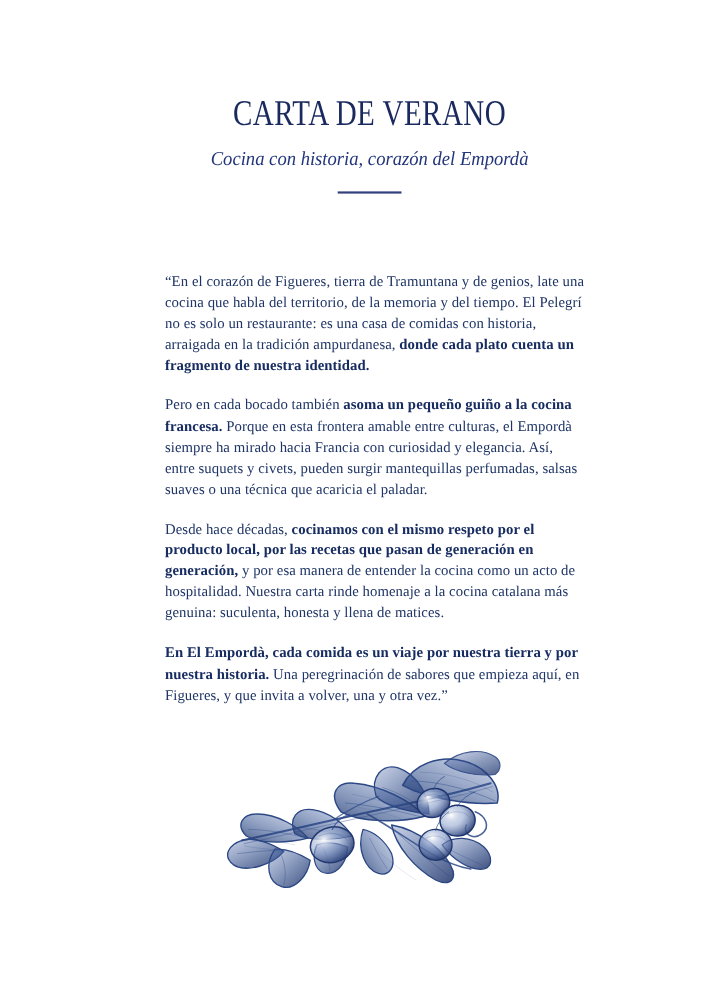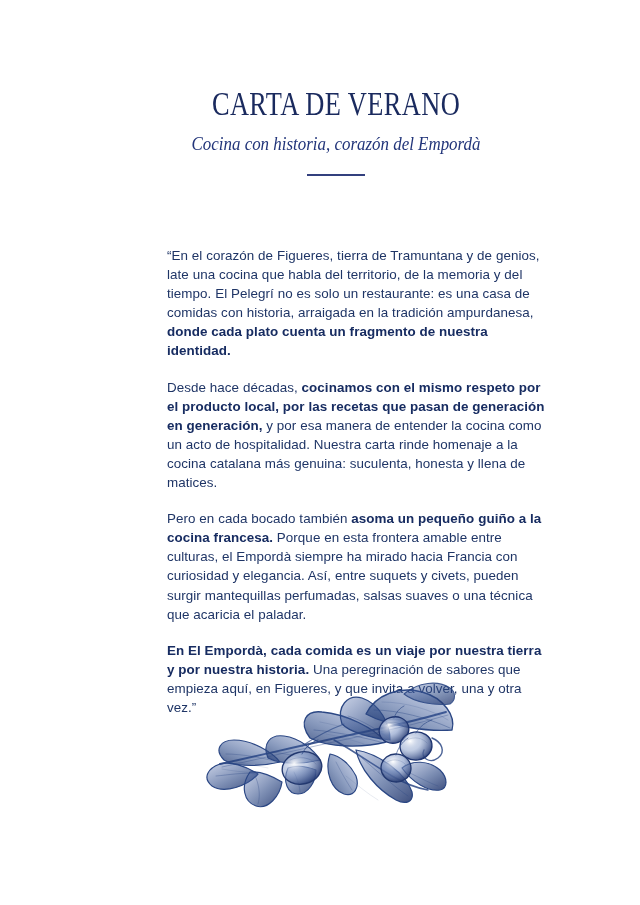--- a/index.html
+++ b/index.html
@@ -67,26 +67,27 @@
   .divider-rule {
     width: 58px;
     height: 2px;
     background: #33407e;
   }
 
   
   .body-copy {
     position: absolute;
     top: 246px;
-    left: 167px;
+    left: 150px;
     width: 382px;
     color: #1f3566;
     font-size: 13.4px;
     line-height: 19.1px;
     letter-spacing: 0.005em;
+    font-family: Liberation Serif, serif;
   }
 
   .para {
     margin: 0 0 17px 0;
   }
   .para:last-child { margin-bottom: 0; }
 
   .para b {
     font-weight: 700;
     color: #172c61;
@@ -110,22 +111,22 @@
   <div class="masthead">
     <h1 class="doc-title">CARTA DE VERANO</h1>
     <p class="doc-subtitle">Cocina con historia, corazón del Empordà</p>
     <div class="divider-wrap">
       <div class="divider-rule"></div>
     </div>
   </div>
 
   <div class="body-copy" id="body-copy">
       <p class="para"><span>“En el corazón de Figueres, tierra de Tramuntana y de genios, late una cocina que habla del territorio, de la memoria y del tiempo. El Pelegrí no es solo un restaurante: es una casa de comidas con historia, arraigada en la tradición ampurdanesa, </span><b>donde cada plato cuenta un fragmento de nuestra identidad.</b></p>
+      <p class="para"><span>Pero en cada bocado también </span><b>asoma un pequeño guiño a la cocina francesa.</b><span> Porque en esta frontera amable entre culturas, el Empordà siempre ha mirado hacia Francia con curiosidad y elegancia. Así, entre suquets y civets, pueden surgir mantequillas perfumadas, salsas suaves o una técnica que acaricia el paladar.</span></p>
       <p class="para"><span>Desde hace décadas, </span><b>cocinamos con el mismo respeto por el producto local, por las recetas que pasan de generación en generación,</b><span> y por esa manera de entender la cocina como un acto de hospitalidad. Nuestra carta rinde homenaje a la cocina catalana más genuina: suculenta, honesta y llena de matices.</span></p>
-      <p class="para"><span>Pero en cada bocado también </span><b>asoma un pequeño guiño a la cocina francesa.</b><span> Porque en esta frontera amable entre culturas, el Empordà siempre ha mirado hacia Francia con curiosidad y elegancia. Así, entre suquets y civets, pueden surgir mantequillas perfumadas, salsas suaves o una técnica que acaricia el paladar.</span></p>
       <p class="para"><b>En El Empordà, cada comida es un viaje por nuestra tierra y por nuestra historia.</b><span> Una peregrinación de sabores que empieza aquí, en Figueres, y que invita a volver, una y otra vez.”</span></p>
     </div>
 
   <div class="illustration">
     <svg viewBox="0 0 252 152" xmlns="http://www.w3.org/2000/svg">
       <defs>
         <linearGradient id="leafShade" x1="0" y1="0" x2="1" y2="1">
           <stop offset="0%" stop-color="#4a66a8" stop-opacity="0.30"></stop>
           <stop offset="55%" stop-color="#2e4a86" stop-opacity="0.62"></stop>
           <stop offset="100%" stop-color="#1d3168" stop-opacity="0.85"></stop>

